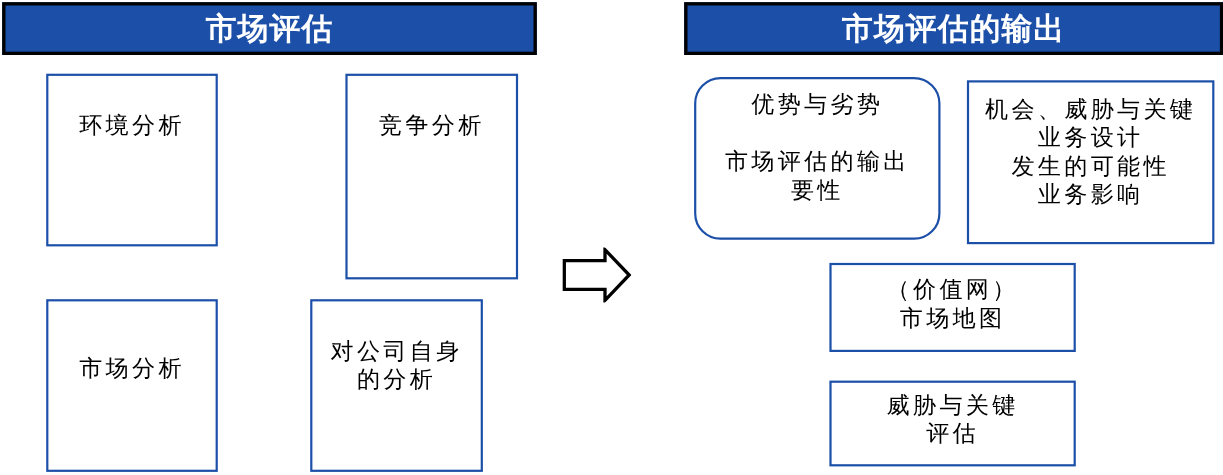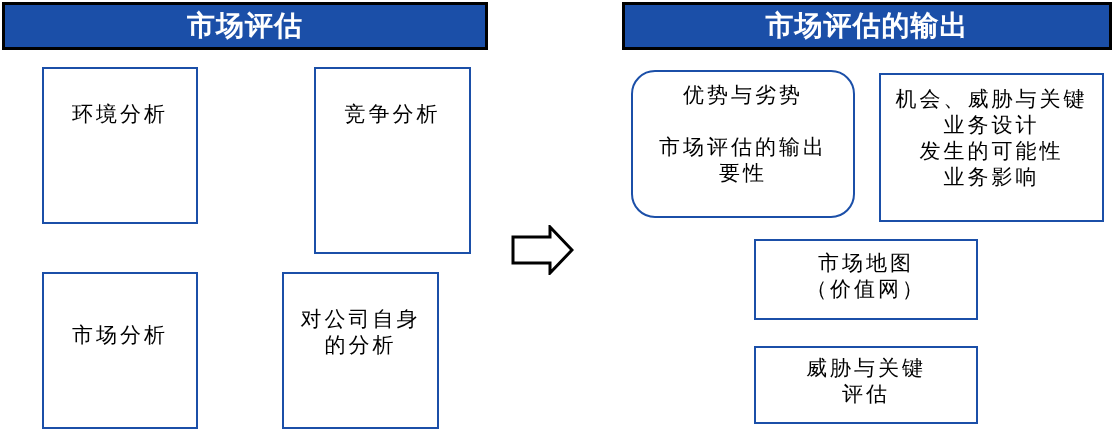--- a/index.html
+++ b/index.html
@@ -103,22 +103,22 @@
   </div>
 
   <div class="box box-ot">
     <div class="line">机会、威胁与关键</div>
     <div class="line">业务设计</div>
     <div class="line">发生的可能性</div>
     <div class="line">业务影响</div>
   </div>
 
   <div class="box box-map">
+    <div class="line">（价值网）</div>
     <div class="line">市场地图</div>
-    <div class="line">（价值网）</div>
   </div>
 
   <div class="box box-bizdesign">
     <div class="line">威胁与关键</div>
     <div class="line">评估</div>
   </div>
 
 </div>
 
 </body></html>

